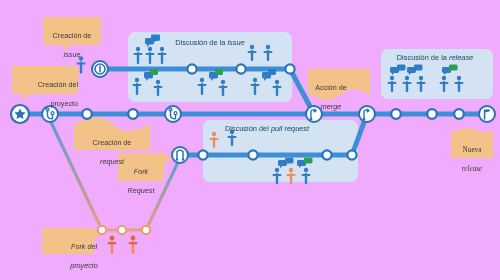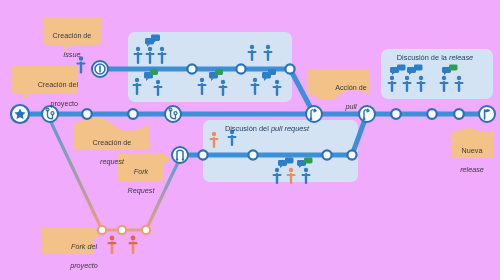--- a/index.html
+++ b/index.html
@@ -389,40 +389,43 @@
   <div class="lbl" style="left:12px; top:70px; width:66px;text-align:right;">
     <span>Creación del</span><br>
     <span>proyecto</span>
   </div>
 
   <div class="lbl" style="left:74px; top:128px; width:76px;">
     <span>Creación de</span><br>
     <i>request</i>
   </div>
 
-  <div class="lbl" style="left:320px; top:73px; width:62px;">
+  <div class="lbl" style="left:300px; top:73px; width:62px;">
     <span>Acción de</span><br>
-    <i>pull</i>
+    <i>merge</i>
   </div>
 
   <div class="lbl" style="left:118px; top:157px; width:46px;">
     <i>Fork</i><br>
     <i>Request</i>
   </div>
 
-  <div class="lbl" style="left:451px; top:136px; width:42px;">
+  <div class="lbl" style="left:451px; top:136px; width:42px;font-family:Liberation Serif, serif;">
     <span>Nueva</span><br>
     <i>release</i>
   </div>
 
   <div class="lbl" style="left:58px; top:232px; width:52px;">
     <i>Fork del</i><br>
     <i>proyecto</i>
   </div>
 
+  <div class="panel-title" style="left:128px; top:38px; width:164px;">
+    <span>Discusión de la </span><i>issue</i>
+  </div>
 
   <div class="panel-title" style="left:381px; top:53px; width:108px;">
     <span>Discusión de la </span><i>release</i>
   </div>
 
   <div class="panel-title" style="left:203px; top:124px; width:128px;">
     <span>Discusión del </span><i>pull request</i>
   </div>
 
 </div>

